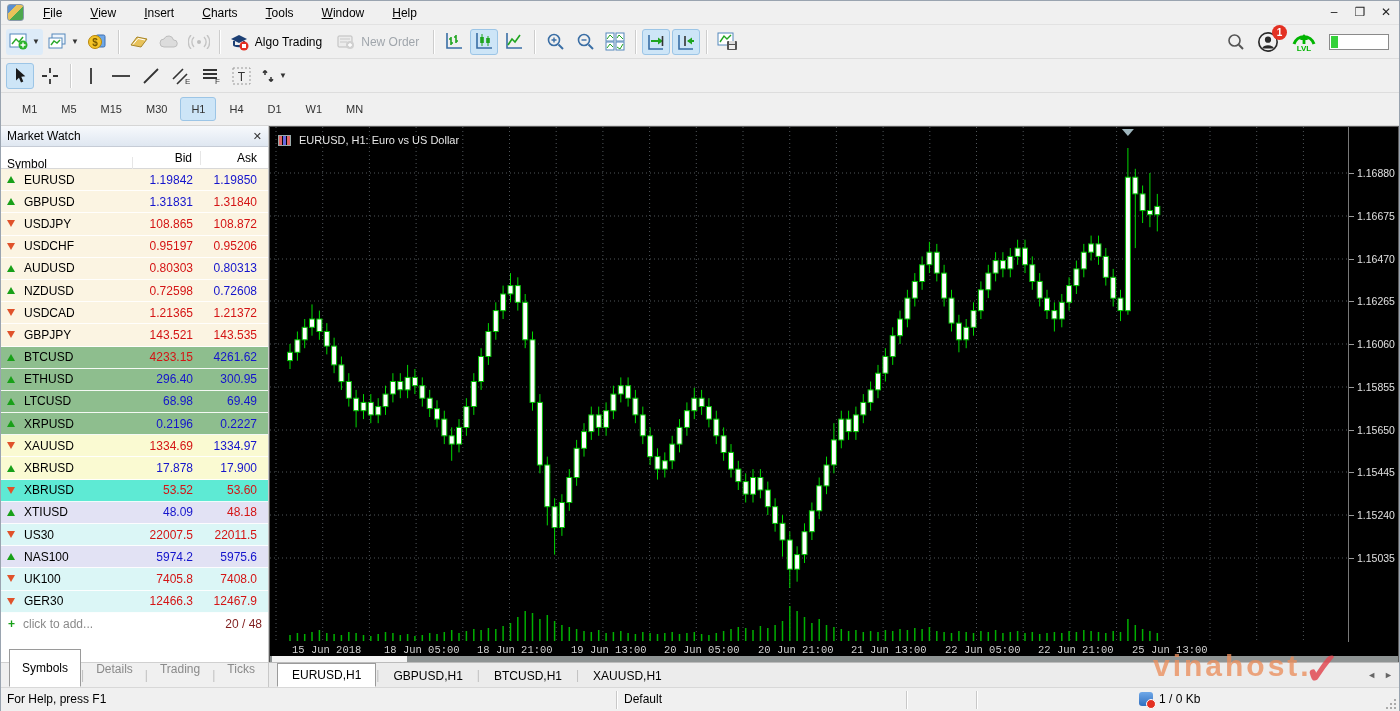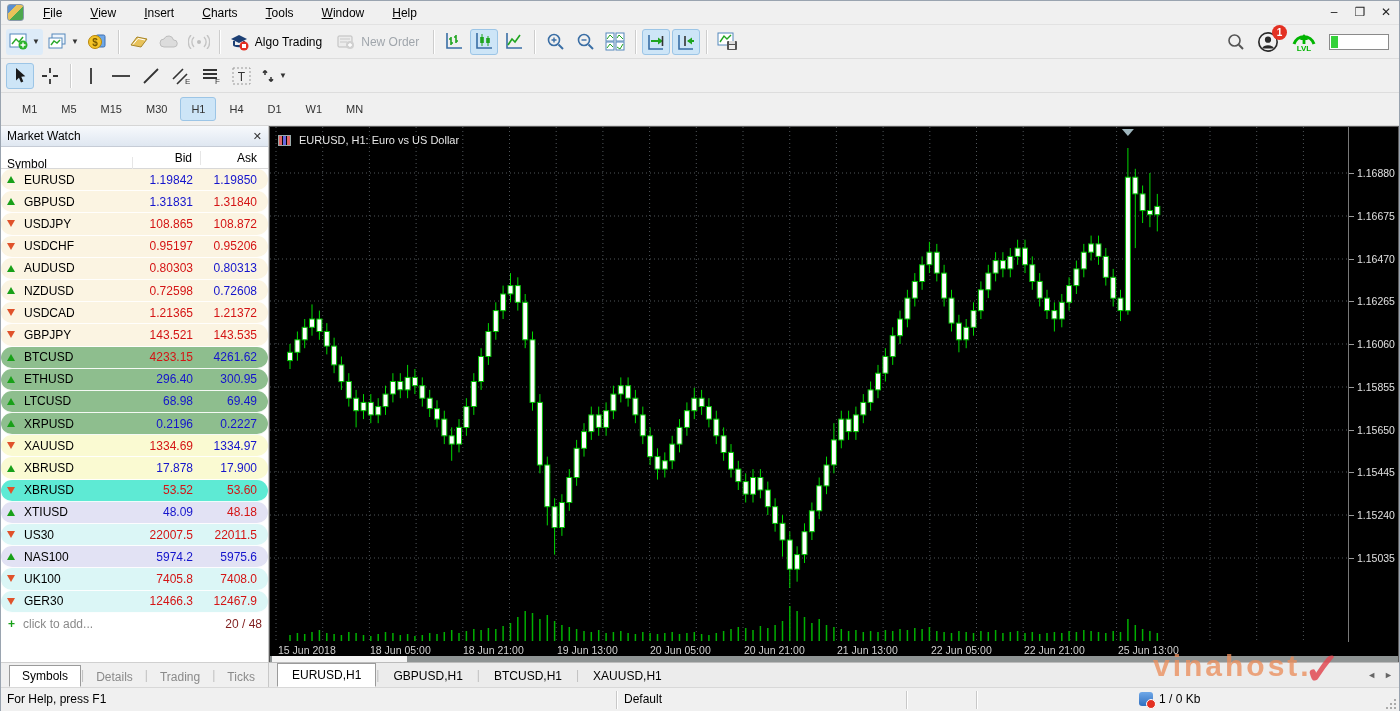--- a/index.html
+++ b/index.html
@@ -45,46 +45,46 @@
   
   .mw { width:268px; background:#fff; border-right:1px solid #c8c8c8; position:relative; display:flex; flex-direction:column; }
   .mw-title { height:21px; background:linear-gradient(#f7f9fc,#dfe7f1); border-bottom:1px solid #c6ccd6;
     display:flex; align-items:center; padding:0 6px; font-size:12px; }
   .mw-close { margin-left:auto; font-size:11px; color:#333; }
   .mw-header { height:22px; display:flex; border-bottom:1px solid #d8d8d8; background:#fff; align-items:center; }
   .mw-header .c1 { width:132px; padding-left:6px; border-right:1px solid #e6e6e6;margin-top:12px; }
   .mw-header .c2 { width:68px; text-align:right; padding-right:8px; border-right:1px solid #e6e6e6; }
   .mw-header .c3 { width:62px; text-align:right; padding-right:6px; }
   .mw-rows { }
-  .mw-row { height:22.2px; display:flex; align-items:center; border-bottom:1px solid rgba(255,255,255,.9);border-radius:11px; }
+  .mw-row { height:22.2px; display:flex; align-items:center; border-bottom:1px solid rgba(255,255,255,.9); }
   .mw-row .c1 { width:132px; padding-left:6px; display:flex; align-items:center; gap:9px; }
   .mw-row .c2 { width:68px; text-align:right; padding-right:8px; }
   .mw-row .c3 { width:62px; text-align:right; padding-right:6px; }
   .arr { width:0; height:0; border-left:4px solid transparent; border-right:4px solid transparent; }
   .arr.up { border-bottom:7px solid #18a018; }
   .arr.down { border-top:7px solid #e0522a; }
   .b { color:#1414cc; } .r { color:#d41414; }
   .mw-add { height:22px; display:flex; align-items:center; color:#8a8a8a; }
   .mw-add .plus { color:#18a018; font-weight:bold; padding:0 8px 0 7px; }
   .mw-add .cnt { margin-left:auto; padding-right:6px; color:#7f1d1d; }
   .mw-tabs { margin-top:auto; height:25px; background:#f0f0f0; border-top:1px solid #d0d0d0; display:flex; align-items:flex-end; padding:0 0 0 8px; font-size:12px; }
-  .mw-tab { padding:3px 12px; color:#8a8a8a; }
+  .mw-tab { padding:11px 12px; color:#8a8a8a; }
   .mw-tab.active { background:#fff; border:1px solid #9a9a9a; border-bottom-color:#fff; color:#000; }
   .mw-tabsep { color:#c0c0c0; align-self:center; }
 
   
   .chart-col { flex:1; display:flex; flex-direction:column; }
   .chart-area { position:relative; height:536px; background:#000; border:1px solid #5a5a5a; border-bottom:none; }
   .chart-title { position:absolute; left:8px; top:7px; display:flex; align-items:center; gap:8px; color:#e6e6e6; font-size:11px; z-index:3; }
   .chart-title .mini { width:13px; height:11px; border:1px solid #9aa; background:
      linear-gradient(90deg,#d66 0 3px,#000 3px 4px,#66d 4px 7px,#000 7px 8px,#d66 8px 11px); }
   .price-axis { position:absolute; left:1078px; top:0; bottom:20px; width:54px; border-left:1px solid #787878; }
   .ptick { position:absolute; left:8px; transform:translateY(-50%); color:#e0e0e0; font-size:10.5px; white-space:nowrap; }
   .ptick:before { content:""; position:absolute; left:-8px; top:50%; width:5px; height:1px; background:#9a9a9a; }
-  .time-axis { position:absolute; left:2px; right:0; top:516px; height:14px; }
+  .time-axis { position:absolute; left:16px; right:0; top:516px; height:14px;font-family:Liberation Mono, monospace; }
   .ttick { position:absolute; top:1px; color:#cfcfcf; font-size:10.5px; white-space:nowrap; }
   .hscroll { position:absolute; left:0; right:0; bottom:0; height:6px; background:#8f9494; }
   .hthumb { position:absolute; left:2px; top:0; bottom:0; width:135px; background:#f4f4f4; }
 
   .chart-tabs { height:25px; background:#ececec; border-top:1px solid #bcbcbc; display:flex; align-items:flex-end; padding-left:8px; font-size:12px; position:relative; }
   .ctab { padding:4px 14px; color:#000000; }
   .ctab.active { background:#fff; border:1px solid #9a9a9a; border-bottom-color:#fff; color:#000; }
   .ctabsep { color:#c0c0c0; align-self:center; }
   .ctab-nav { position:absolute; right:6px; top:7px; display:flex; gap:8px; color:#666; font-size:9px; }
 

